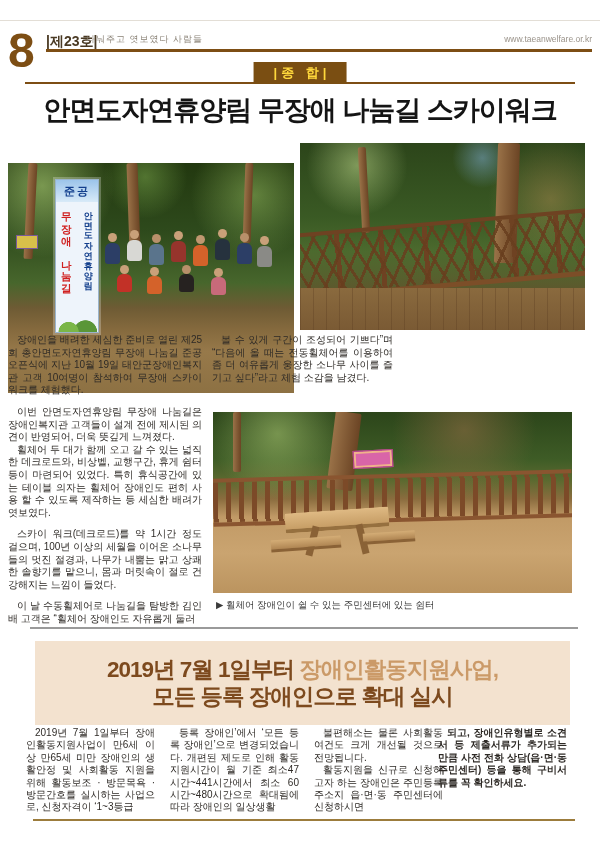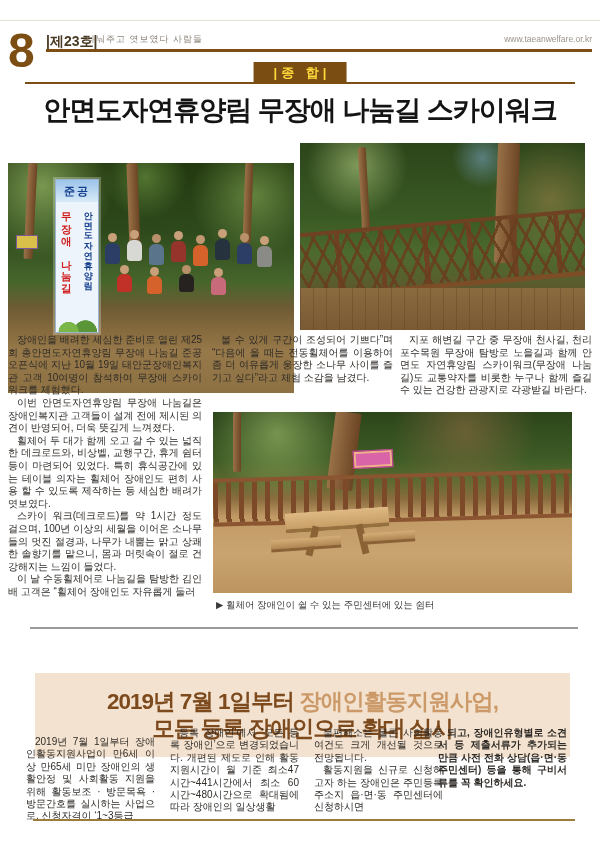--- a/index.html
+++ b/index.html
@@ -80,37 +80,37 @@
 
   
   .tabletop{position:absolute;background:linear-gradient(180deg,#dfba84,#c79e66);
       border-bottom:4px solid #96703f;border-radius:2px;transform:rotate(-4deg);}
   .tableleg{position:absolute;background:#8a6236;}
   .bench{position:absolute;background:linear-gradient(180deg,#d4ad76,#b08653);border-bottom:3px solid #8a6236;transform:rotate(-4deg);}
 
   
   .col{position:absolute;font-size:10px;line-height:12.6px;text-align:justify;color:#2e2a26;}
   .col p{margin:0;text-indent:9px;}
-  .col p.gap{}
+  .col p.gap{margin-top:9px;}
   .col1{left:8px;top:334px;width:194px;}
   .col2{left:212px;top:334px;width:181px;}
   .col3{left:400px;top:334px;width:192px;}
   .caption{left:216px;top:599px;width:356px;font-size:9.5px;color:#3a3a3a;}
 
   
   .gray-divider{left:30px;top:627px;width:548px;height:1.5px;background:#9a9a9a;}
   .beige-box{left:35px;top:641px;width:535px;height:84px;background:#f3e2cf;
-      display:flex;flex-direction:column;justify-content:center;text-align:center;margin-top:32px;}
+      display:flex;flex-direction:column;justify-content:center;text-align:center;}
   .h2line{font-size:22.5px;font-weight:800;line-height:27px;color:#7d4a1e;letter-spacing:-1px;}
   .h2accent{color:#cb9a68;}
 
   .bcol{position:absolute;top:727px;width:129px;font-size:10px;line-height:12.4px;
       text-align:justify;color:#2e2a26;}
   .bcol p{margin:0;text-indent:9px;}
-  .bcol1{left:26px;margin-top:9px;} .bcol2{left:170px;} .bcol3{left:314px;} .bcol4{left:438px;font-weight:bold;}
+  .bcol1{left:26px;} .bcol2{left:170px;} .bcol3{left:314px;} .bcol4{left:438px;font-weight:bold;}
 
   .footer-rule{left:33px;top:819px;width:542px;height:2px;background:#9c7c3c;}
 </style>
 </head>
 <body>
 
 <div class="page">
 
   <div class="abs top-hairline"></div>
   <div class="abs page-num">8</div>
@@ -155,23 +155,20 @@
   <div class="col col1">
     <p>장애인을 배려한 세심한 준비로 열린 제25회 총안면도자연휴양림 무장애 나눔길 준공 오픈식에 지난 10월 19일 태안군장애인복지관 고객 10여명이 참석하여 무장애 스카이워크를 체험했다.</p>
     <p class="gap">이번 안면도자연휴양림 무장애 나눔길은 장애인복지관 고객들이 설계 전에 제시된 의견이 반영되어, 더욱 뜻깊게 느껴졌다.</p>
     <p>휠체어 두 대가 함께 오고 갈 수 있는 넓직한 데크로드와, 비상벨, 교행구간, 휴게 쉼터 등이 마련되어 있었다. 특히 휴식공간에 있는 테이블 의자는 휠체어 장애인도 편히 사용 할 수 있도록 제작하는 등 세심한 배려가 엿보였다.</p>
     <p class="gap">스카이 워크(데크로드)를 약 1시간 정도 걸으며, 100년 이상의 세월을 이어온 소나무들의 멋진 절경과, 나무가 내뿜는 맑고 상쾌한 솔향기를 맡으니, 몸과 머릿속이 절로 건강해지는 느낌이 들었다.</p>
     <p class="gap">이 날 수동휠체어로 나눔길을 탐방한 김인배 고객은 “휠체어 장애인도 자유롭게 둘러</p>
   </div>
   <div class="col col2">
     <p>볼 수 있게 구간이 조성되어 기쁘다”며 “다음에 올 때는 전동휠체어를 이용하여 좀 더 여유롭게 웅장한 소나무 사이를 즐기고 싶다”라고 체험 소감을 남겼다.</p>
   </div>
-  <div class="col col3">
-    <p>지포 해변길 구간 중 무장애 천사길, 천리포수목원 무장애 탐방로 노을길과 함께 안면도 자연휴양림 스카이워크(무장애 나눔길)도 교통약자를 비롯한 누구나 함께 즐길 수 있는 건강한 관광지로 각광받길 바란다.</p>
-  </div>
 
   <div class="abs photo photoC">
     <div class="trunk" style="left:118px;top:0;width:26px;height:78px;transform:rotate(7deg);"></div>
     <div class="trunk" style="left:20px;top:0;width:8px;height:60px;"></div>
     <div class="slatrail" style="left:0;right:0;top:62px;height:40px;transform:rotate(-1.5deg);"></div>
     <div class="sign-pink" style="left:140px;top:38px;width:38px;height:16px;transform:rotate(-3deg);"></div>
     <div class="tabletop" style="left:72px;top:98px;width:104px;height:16px;"></div>
     <div class="tableleg" style="left:96px;top:114px;width:7px;height:30px;transform:rotate(14deg);"></div>
     <div class="tableleg" style="left:146px;top:112px;width:7px;height:30px;transform:rotate(-14deg);"></div>
     <div class="bench" style="left:58px;top:126px;width:70px;height:9px;"></div>

